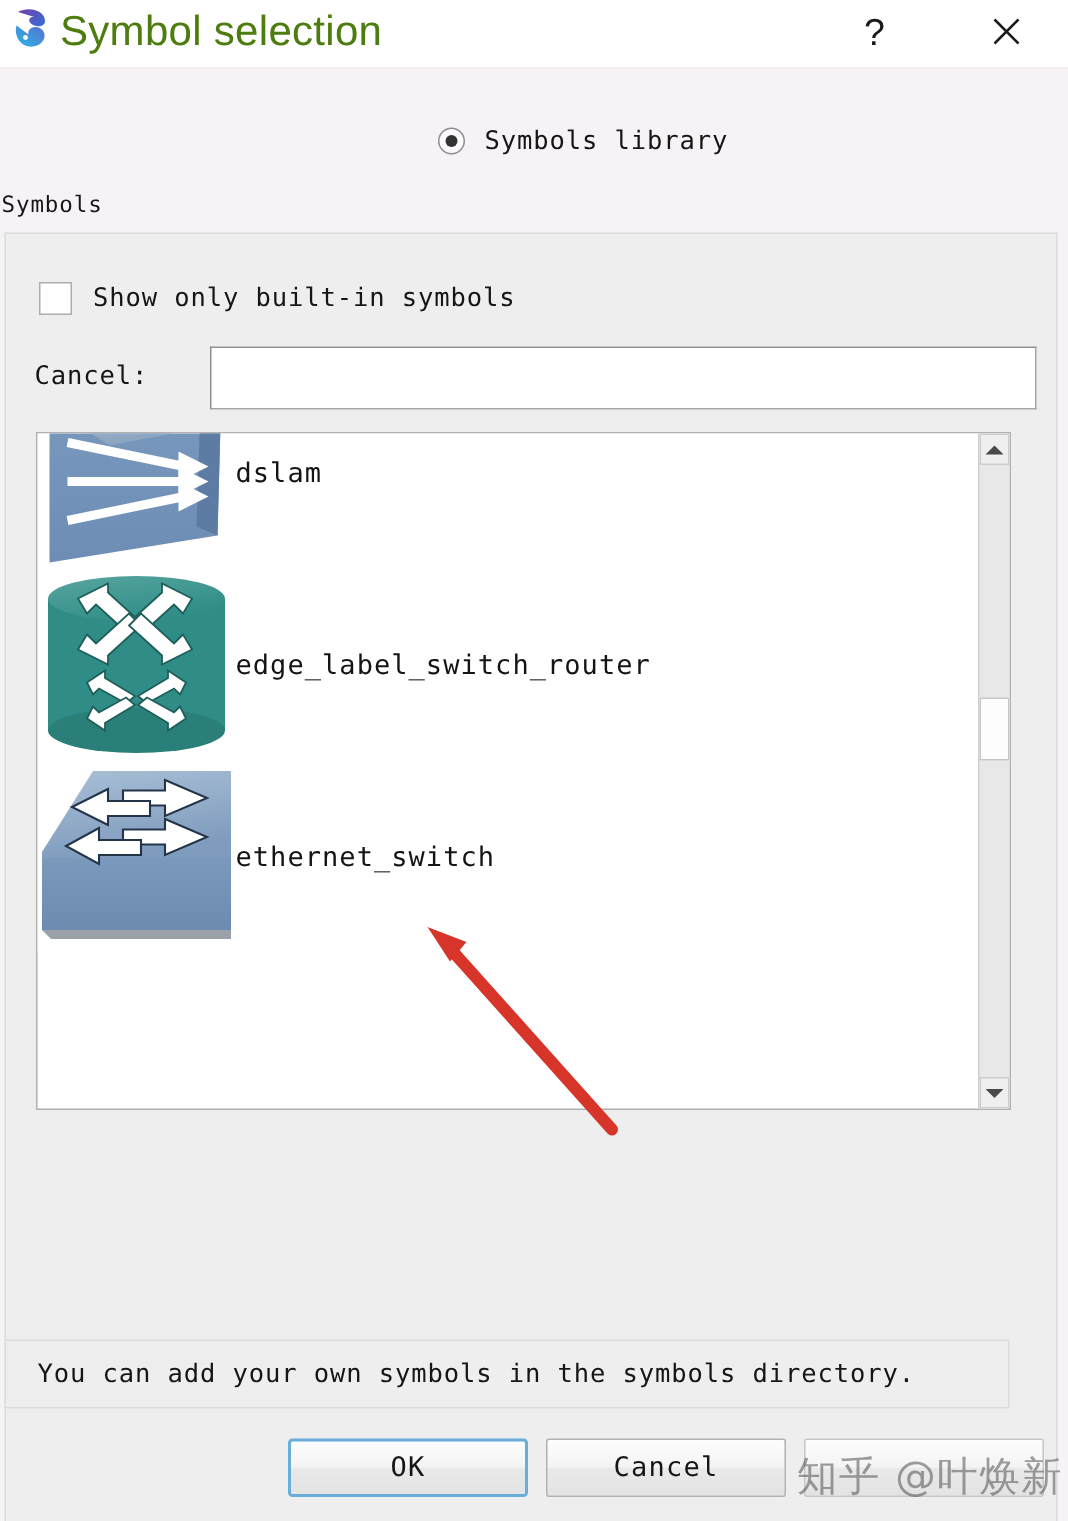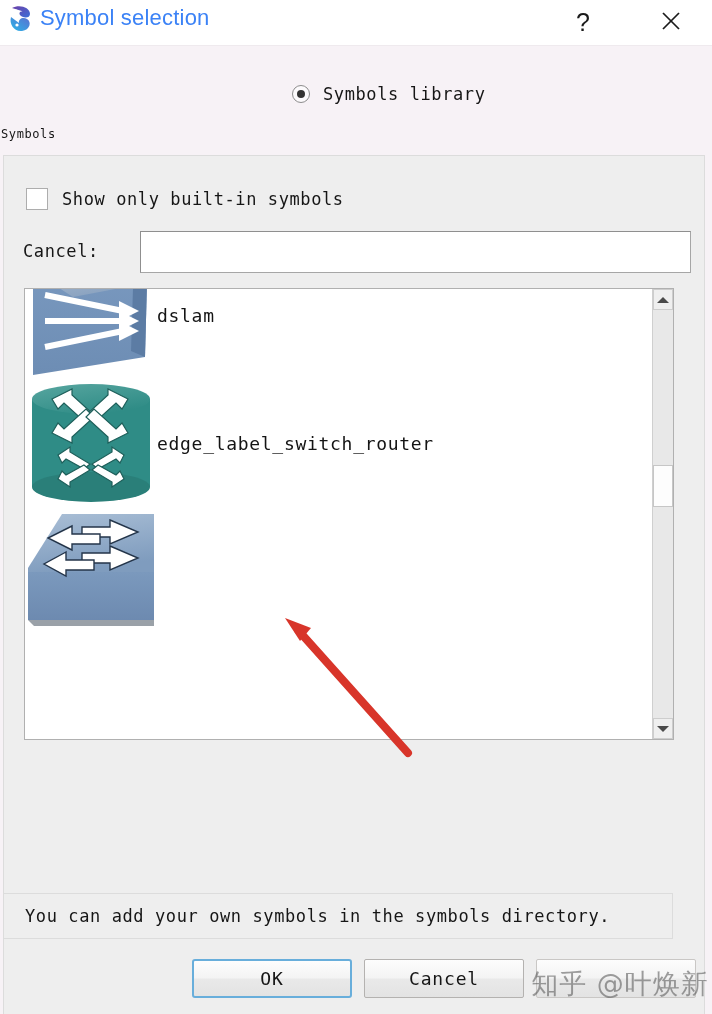--- a/index.html
+++ b/index.html
@@ -25,22 +25,22 @@
   }
   #app-icon {
     position: absolute;
     left: 8px; top: 5px;
     width: 26px; height: 28px;
   }
   #title-text {
     position: absolute;
     left: 40px; top: 5px;
     font-family: "Liberation Sans", sans-serif;
-    font-size: 22px;
-    color: #3b82f6;
+    font-size: 28px;
+    color: #4d7c0f;
     letter-spacing: 0.2px;
     white-space: nowrap;
   }
   .title-btn {
     position: absolute;
     top: 0;
     height: 45px;
     width: 46px;
     display: flex;
     align-items: center;
@@ -93,21 +93,21 @@
     font-size: 17px;
     color: #161616;
     letter-spacing: 0.6px;
     white-space: nowrap;
   }
 
   
   #symbols-grouptitle {
     position: absolute;
     left: 1px; top: 127px;
-    font-size: 12px;
+    font-size: 15px;
     color: #161616;
     letter-spacing: 0.6px;
   }
 
   
   #symbols-group {
     position: absolute;
     left: 3px; top: 155px;
     width: 702px; height: 880px;
     background: #eeeeee;
@@ -460,20 +460,21 @@
             <rect x="2" y="62" width="126" height="48" fill="url(#esFront)"></rect>
             <polygon points="2,110 128,110 128,116 8,116" fill="#9aa1a8"></polygon>
             <g fill="#ffffff" stroke="#24354a" stroke-width="1.4">
               <polygon points="84,10 112,22 84,34 84,27 56,27 56,17 84,17"></polygon>
               <polygon points="46,16 22,28 46,40 46,34 74,34 74,24 46,24"></polygon>
               <polygon points="84,36 112,48 84,60 84,53 56,53 56,43 84,43"></polygon>
               <polygon points="40,42 18,54 40,66 40,60 68,60 68,50 40,50"></polygon>
             </g>
           </svg>
         </span>
+        <span class="symbol-label">ethernet_switch</span>
       </div>
 
 
     </div>
 
     <div id="list-scrollbar">
       <div id="sb-up" class="sb-btn">
         <span class="sb-arrow up"></span>
       </div>
       <div id="sb-thumb"></div>

